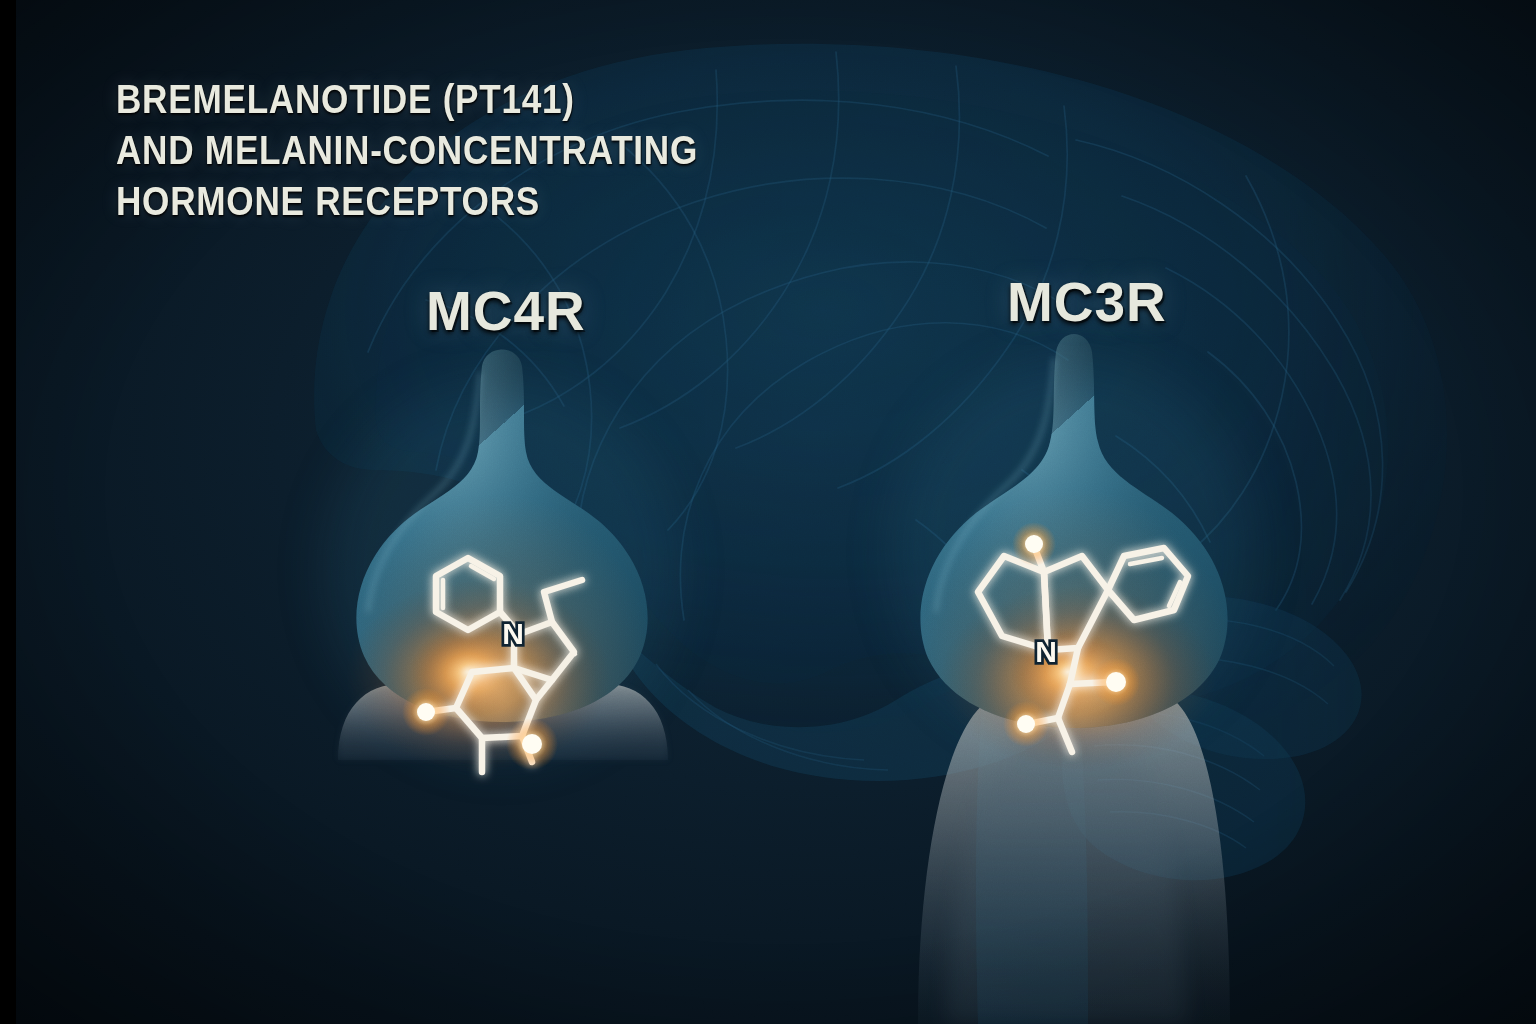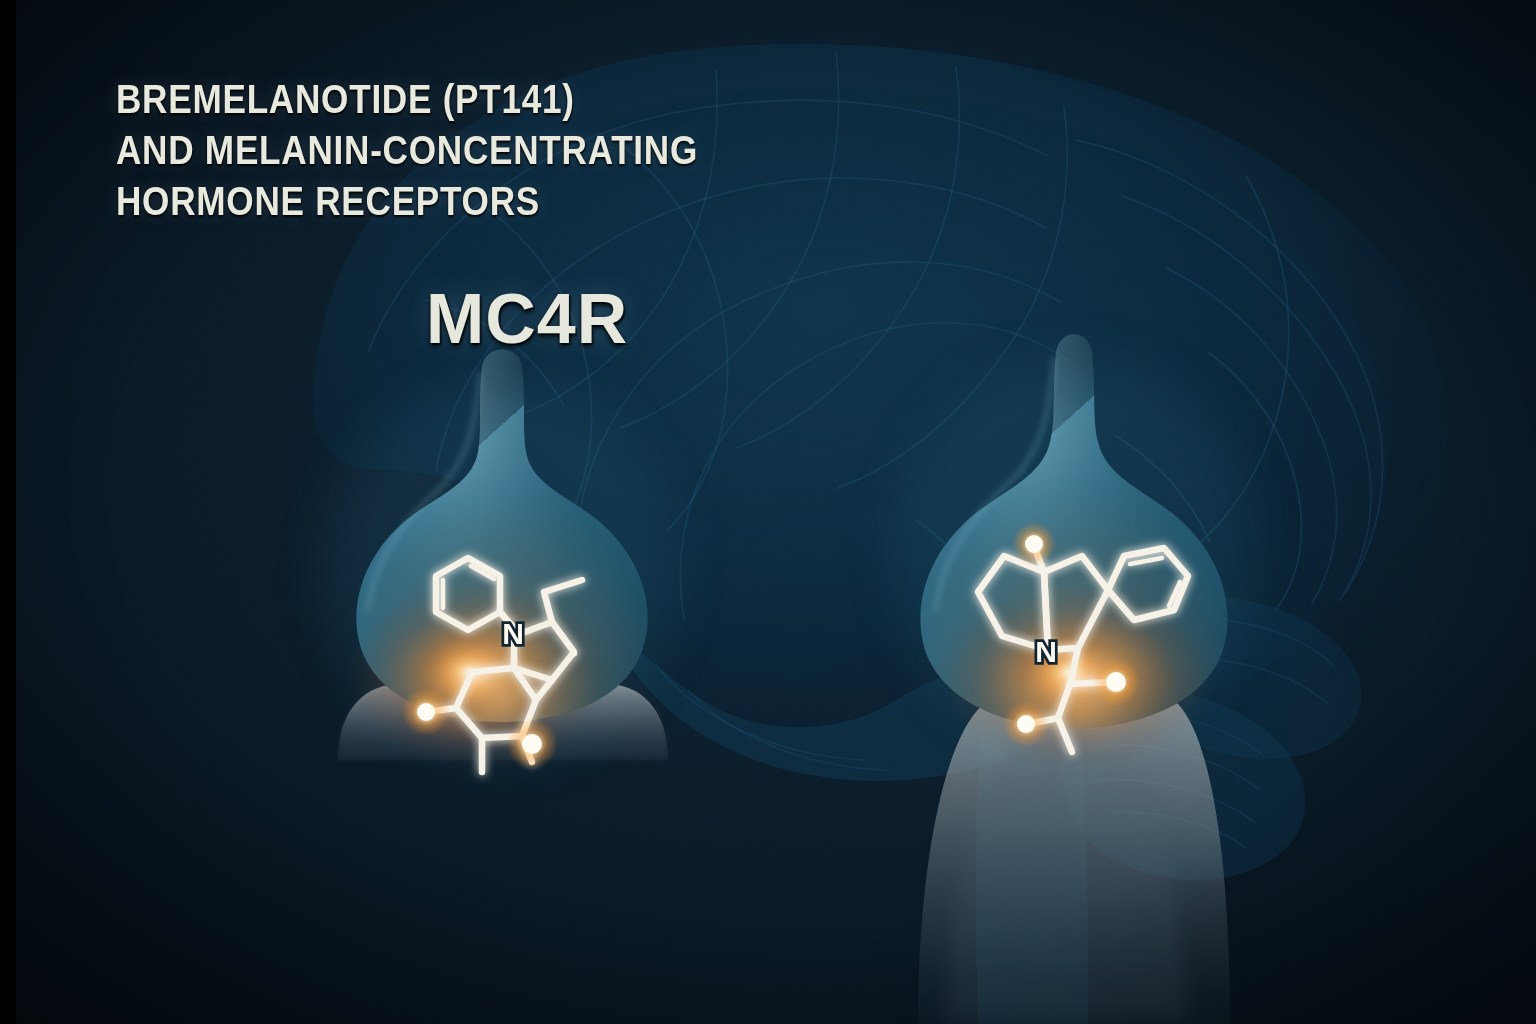--- a/index.html
+++ b/index.html
@@ -55,21 +55,21 @@
       1px 1px 0 rgba(0,0,0,0.5),
       0 0 18px rgba(180,200,220,0.18);
     white-space: nowrap;
   }
 
   
   .rec-label {
     position: absolute;
     font-family: "Liberation Sans", sans-serif;
     font-weight: 700;
-    font-size: 70px;
+    font-size: 55px;
     letter-spacing: 1px;
     color: #e6e8dd;
     text-shadow:
       0 3px 5px rgba(0,0,0,0.9),
       2px 2px 0 rgba(0,0,0,0.45),
       0 0 26px rgba(150,190,220,0.25);
     white-space: nowrap;
   }
   #label-mc4r { left: 410px; top: 279px; }
   #label-mc3r { left: 991px; top: 270px; }
@@ -460,16 +460,17 @@
   <div class="txt-layer">
 
     <div id="title-block">
       <div class="tline">BREMELANOTIDE (Pt141)</div>
       <div class="tline">AND MELANIN-CONCENTRATING</div>
       <div class="tline">HORMONE RECEPTORS</div>
     </div>
 
     <div class="rec-label" id="label-mc4r">MC4R</div>
 
+    <div class="rec-label" id="label-mc3r">MC3R</div>
 
 
   </div>
 </div>
 
 </body></html>

